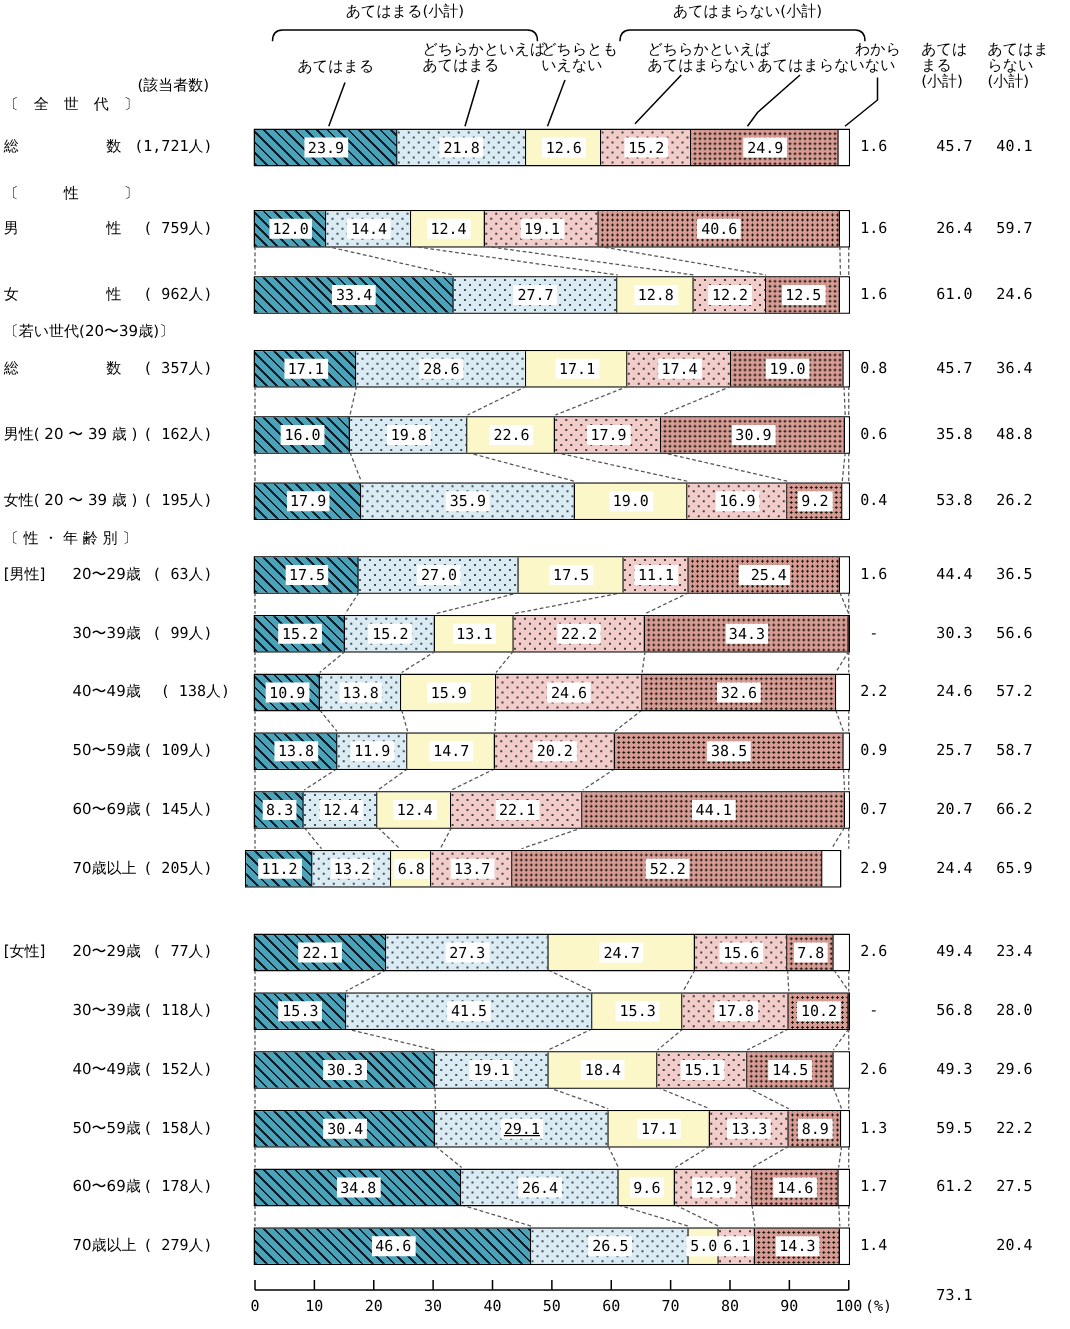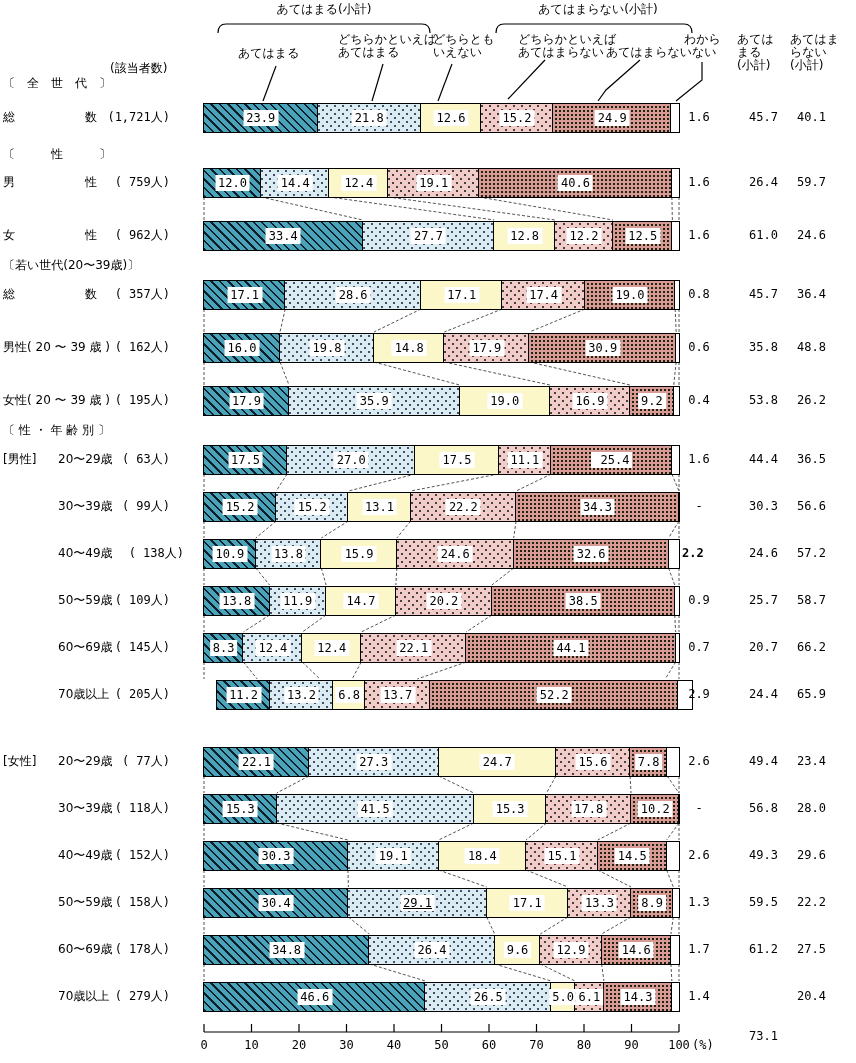--- a/index.html
+++ b/index.html
@@ -251,21 +251,21 @@
       <div class="rowlabel num count" style="position: absolute; left: 738px; top: 287px; width: 40px;">45.7</div>
       <div class="rowlabel num count" style="position: absolute; left: 786px; top: 287px; width: 40px;">36.4</div>
       <div class="rowlabel" style="position: absolute; left: 3px; top: 340px;">男性( 20 〜 39 歳 )</div>
       <div class="rowlabel count num" style="position: absolute; left: 100px; top: 340px; width: 70px;">( 162人)</div>
       <div class="bar" style="position: absolute; left: 203px; top: 333px; width: 475px;">
         <div class="seg seg1" title="あてはまる" style="left: 0px; width: 76px;"></div>
         <div class="segval" style="left: 38px; top: 6px;">16.0</div>
         <div class="seg seg2" title="どちらかといえばあてはまる" style="left: 76px; width: 94.05px;"></div>
         <div class="segval" style="left: 123.025px; top: 6px;">19.8</div>
         <div class="seg seg3" title="どちらともいえない" style="left: 170.05px; width: 70.3px;"></div>
-        <div class="segval" style="left: 205.2px; top: 6px;">14.8</div>
+        <div class="segval" style="left: 205.2px; top: 6px;">22.6</div>
         <div class="seg seg4" title="どちらかといえばあてはまらない" style="left: 240.35px; width: 85.025px;"></div>
         <div class="segval" style="left: 282.862px; top: 6px;">17.9</div>
         <div class="seg seg5" title="あてはまらない" style="left: 325.375px; width: 146.775px;"></div>
         <div class="segval" style="left: 398.762px; top: 6px;">30.9</div>
         <div class="seg segdk last" style="left: 472.15px; width: 2.85px;"></div>
       </div>
       <div class="rowlabel num" style="position: absolute; left: 682px; top: 340px; width: 34px; text-align: center;">0.6</div>
       <div class="rowlabel num count" style="position: absolute; left: 738px; top: 340px; width: 40px;">35.8</div>
       <div class="rowlabel num count" style="position: absolute; left: 786px; top: 340px; width: 40px;">48.8</div>
       <div class="rowlabel" style="position: absolute; left: 3px; top: 393px;">女性( 20 〜 39 歳 )</div>
@@ -331,21 +331,21 @@
         <div class="seg seg2" title="どちらかといえばあてはまる" style="left: 51.775px; width: 65.55px;"></div>
         <div class="segval" style="left: 84.55px; top: 6px;">13.8</div>
         <div class="seg seg3" title="どちらともいえない" style="left: 117.325px; width: 75.525px;"></div>
         <div class="segval" style="left: 155.088px; top: 6px;">15.9</div>
         <div class="seg seg4" title="どちらかといえばあてはまらない" style="left: 192.85px; width: 116.85px;"></div>
         <div class="segval" style="left: 251.275px; top: 6px;">24.6</div>
         <div class="seg seg5" title="あてはまらない" style="left: 309.7px; width: 154.85px;"></div>
         <div class="segval" style="left: 387.125px; top: 6px;">32.6</div>
         <div class="seg segdk last" style="left: 464.55px; width: 10.45px;"></div>
       </div>
-      <div class="rowlabel num" style="position: absolute; left: 682px; top: 546px; width: 34px; text-align: left; font-weight: bold;">2.2</div>
+      <div class="rowlabel num" style="position: absolute; left: 682px; top: 546px; width: 34px; text-align: center;">2.2</div>
       <div class="rowlabel num count" style="position: absolute; left: 738px; top: 546px; width: 40px;">24.6</div>
       <div class="rowlabel num count" style="position: absolute; left: 786px; top: 546px; width: 40px;">57.2</div>
       <div class="rowlabel" style="position: absolute; left: 58px; top: 593px;">50〜59歳</div>
       <div class="rowlabel count num" style="position: absolute; left: 100px; top: 593px; width: 70px;">( 109人)</div>
       <div class="bar" style="position: absolute; left: 203px; top: 586px; width: 475px;">
         <div class="seg seg1" title="あてはまる" style="left: 0px; width: 65.55px;"></div>
         <div class="segval" style="left: 32.775px; top: 6px;">13.8</div>
         <div class="seg seg2" title="どちらかといえばあてはまる" style="left: 65.55px; width: 56.525px;"></div>
         <div class="segval" style="left: 93.8125px; top: 6px;">11.9</div>
         <div class="seg seg3" title="どちらともいえない" style="left: 122.075px; width: 69.825px;"></div>
@@ -372,21 +372,21 @@
         <div class="segval" style="left: 209.712px; top: 6px;">22.1</div>
         <div class="seg seg5" title="あてはまらない" style="left: 262.2px; width: 209.475px;"></div>
         <div class="segval" style="left: 366.938px; top: 6px;">44.1</div>
         <div class="seg segdk last" style="left: 471.675px; width: 3.325px;"></div>
       </div>
       <div class="rowlabel num" style="position: absolute; left: 682px; top: 640px; width: 34px; text-align: center;">0.7</div>
       <div class="rowlabel num count" style="position: absolute; left: 738px; top: 640px; width: 40px;">20.7</div>
       <div class="rowlabel num count" style="position: absolute; left: 786px; top: 640px; width: 40px;">66.2</div>
       <div class="rowlabel" style="position: absolute; left: 58px; top: 687px;">70歳以上</div>
       <div class="rowlabel count num" style="position: absolute; left: 100px; top: 687px; width: 70px;">( 205人)</div>
-      <div class="bar" style="position: absolute; left: 216px; top: 680px; width: 475px; text-align: right;">
+      <div class="bar" style="position: absolute; left: 196px; top: 680px; width: 475px; text-align: right;">
         <div class="seg seg1" title="あてはまる" style="left: 0px; width: 53.2px;"></div>
         <div class="segval" style="left: 26.6px; top: 6px;">11.2</div>
         <div class="seg seg2" title="どちらかといえばあてはまる" style="left: 53.2px; width: 62.7px;"></div>
         <div class="segval" style="left: 84.55px; top: 6px;">13.2</div>
         <div class="seg seg3" title="どちらともいえない" style="left: 115.9px; width: 32.3px;"></div>
         <div class="segval" style="left: 132.05px; top: 6px;">6.8</div>
         <div class="seg seg4" title="どちらかといえばあてはまらない" style="left: 148.2px; width: 65.075px;"></div>
         <div class="segval" style="left: 180.737px; top: 6px;">13.7</div>
         <div class="seg seg5" title="あてはまらない" style="left: 213.275px; width: 247.95px;"></div>
         <div class="segval" style="left: 337.25px; top: 6px;">52.2</div>

